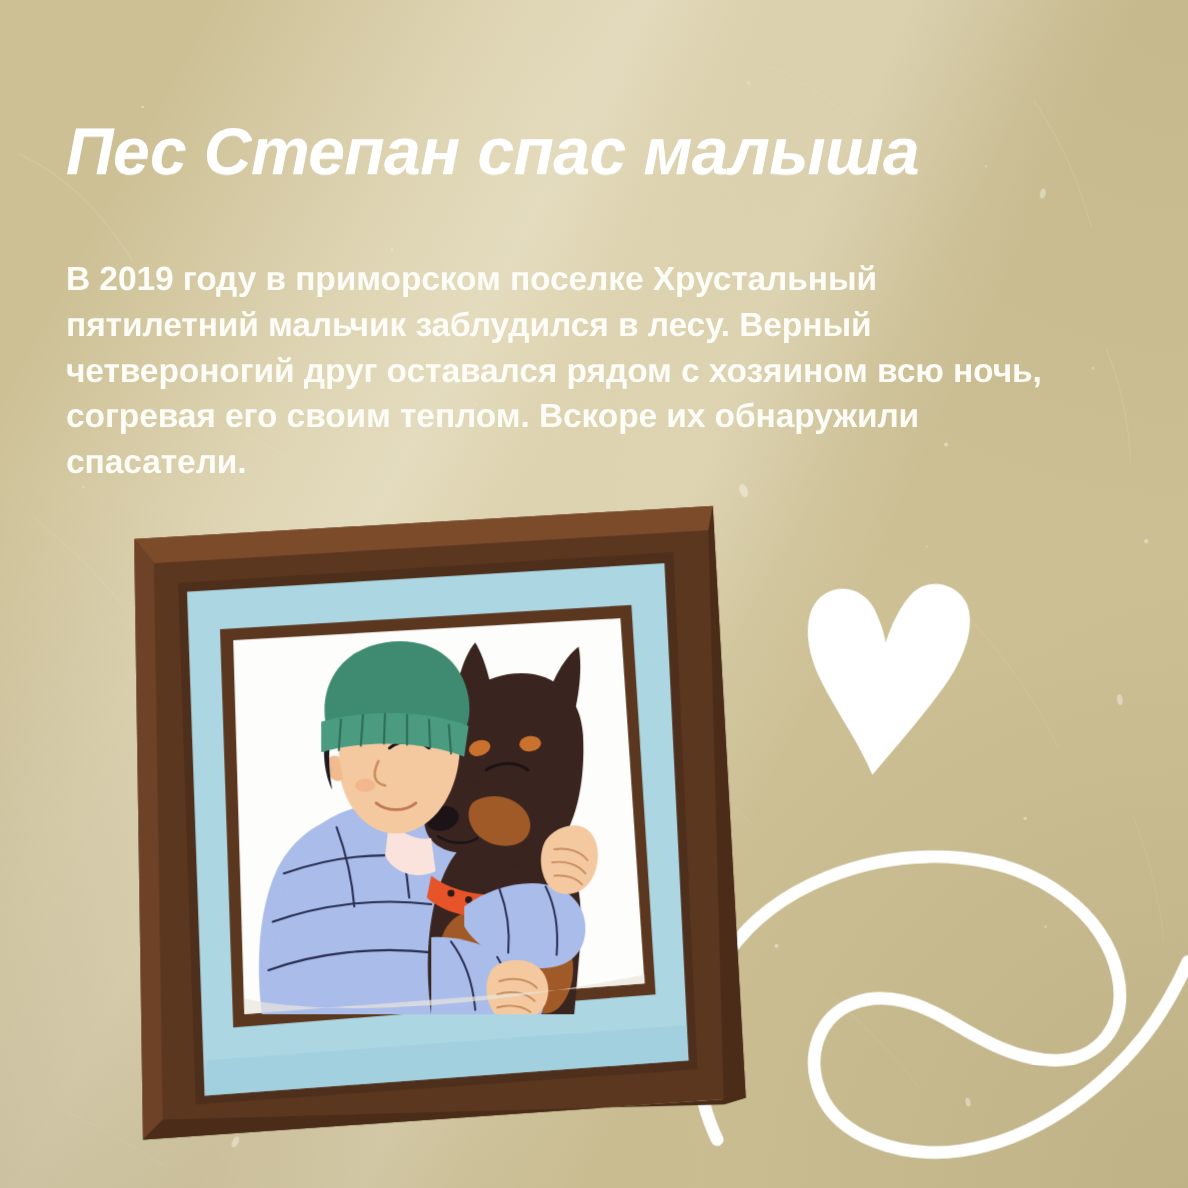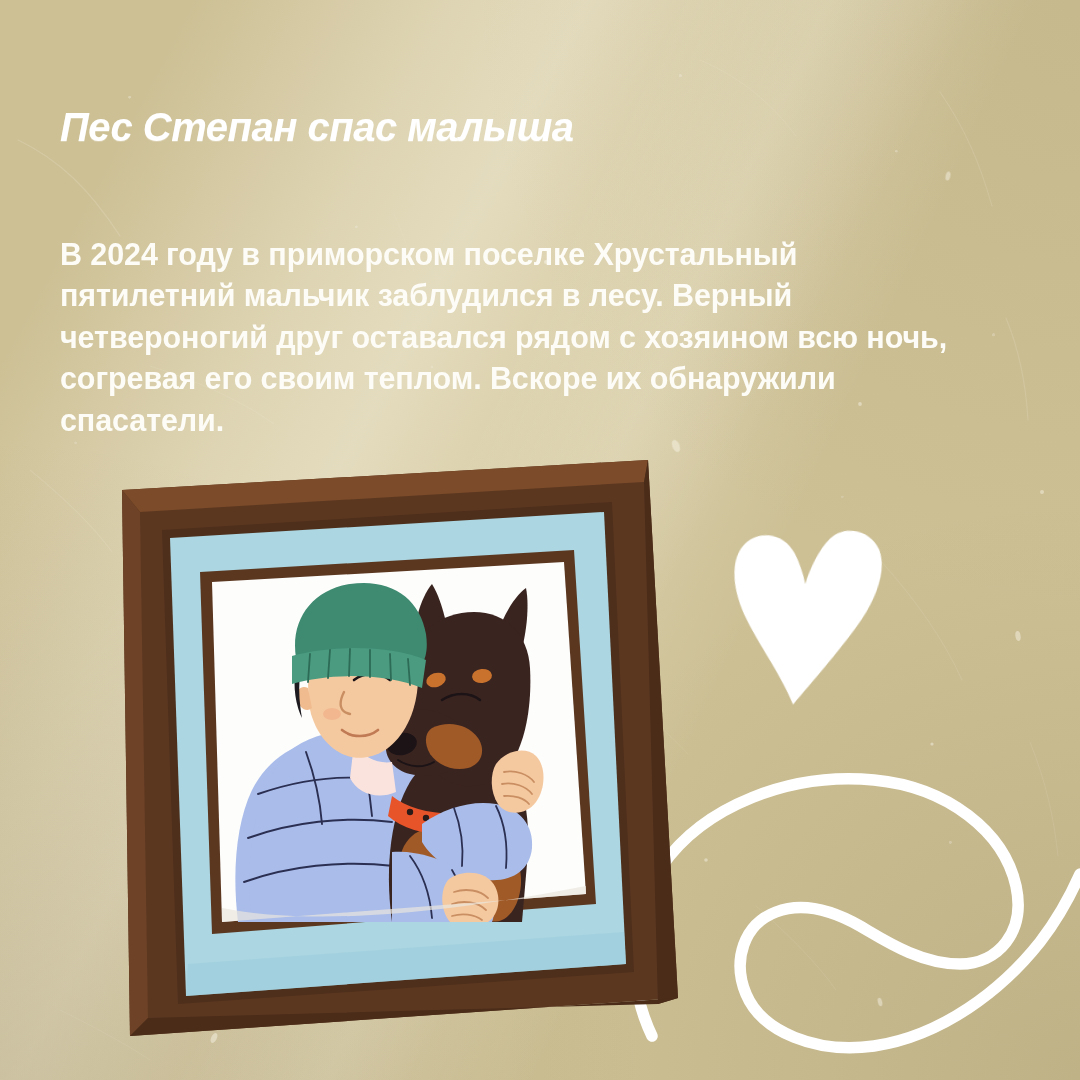--- a/index.html
+++ b/index.html
@@ -56,21 +56,21 @@
       radial-gradient(circle at 40% 34%, rgba(255,255,255,.30) 0 1px, transparent 1.4px),
       radial-gradient(circle at 78% 46%, rgba(255,255,255,.33) 0 1px, transparent 1.4px);
     background-size:100% 100%;
   }
   .bg-scratches{position:absolute;inset:0;opacity:.55;}
 
   
   .headline{
     position:absolute;left:60px;top:62px;width:960px;
     color:#ffffff;
-    font-size:40px;line-height:1.04;
+    font-size:60px;line-height:1.04;
     font-weight:700;font-style:italic;
     letter-spacing:-0.5px;
     font-stretch:normal;
     white-space:nowrap;
     text-shadow:0 1px 0 rgba(255,255,255,.25);
     margin-top:45px;
   }
   .body-copy{
     position:absolute;left:60px;top:203px;width:905px;
     color:#fdfcf7;
@@ -133,21 +133,21 @@
       <circle cx="860" cy="404" r="1.9"></circle>
       <circle cx="244" cy="520" r="1.7"></circle>
       <circle cx="1042" cy="492" r="2"></circle>
       <circle cx="706" cy="860" r="1.8"></circle>
       <circle cx="932" cy="744" r="1.6"></circle>
     </g>
   </svg>
 
   <h1 class="headline">Пес Степан спас малыша</h1>
 
-  <p class="body-copy">В 2024 году в приморском поселке Хрустальный пятилетний мальчик заблудился в лесу. Верный четвероногий друг оставался рядом с хозяином всю ночь, согревая его своим теплом. Вскоре их обнаружили спасатели.</p>
+  <p class="body-copy">В 2019 году в приморском поселке Хрустальный пятилетний мальчик заблудился в лесу. Верный четвероногий друг оставался рядом с хозяином всю ночь, согревая его своим теплом. Вскоре их обнаружили спасатели.</p>
 
   <svg class="heart" viewBox="0 0 152 182">
     <path d="M76.5 181
              C 60 150, 30 118, 16 92
              C 2 66, 0 40, 12 26
              C 25 10, 50 12, 62 30
              C 68 39, 73 50, 76 60
              C 79 44, 86 24, 96 12
              C 110 -4, 136 0, 146 18
              C 156 38, 148 68, 132 96

